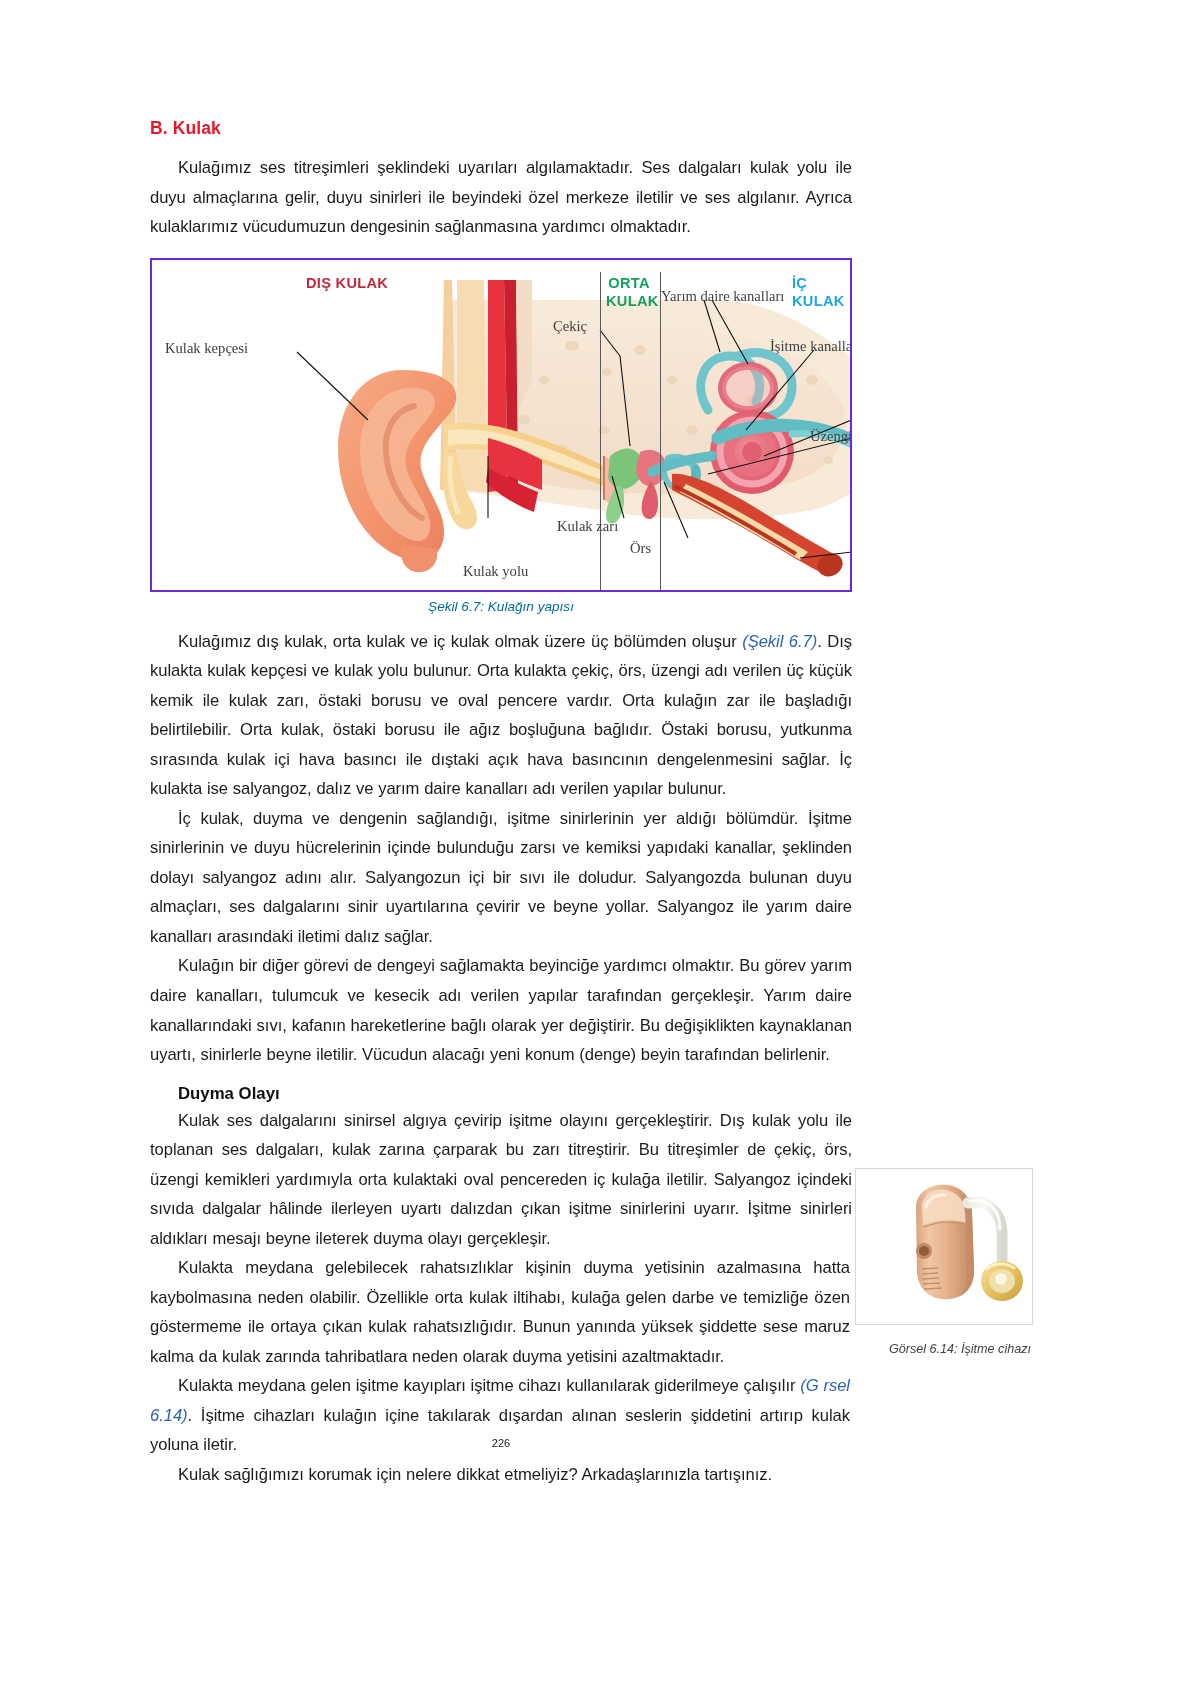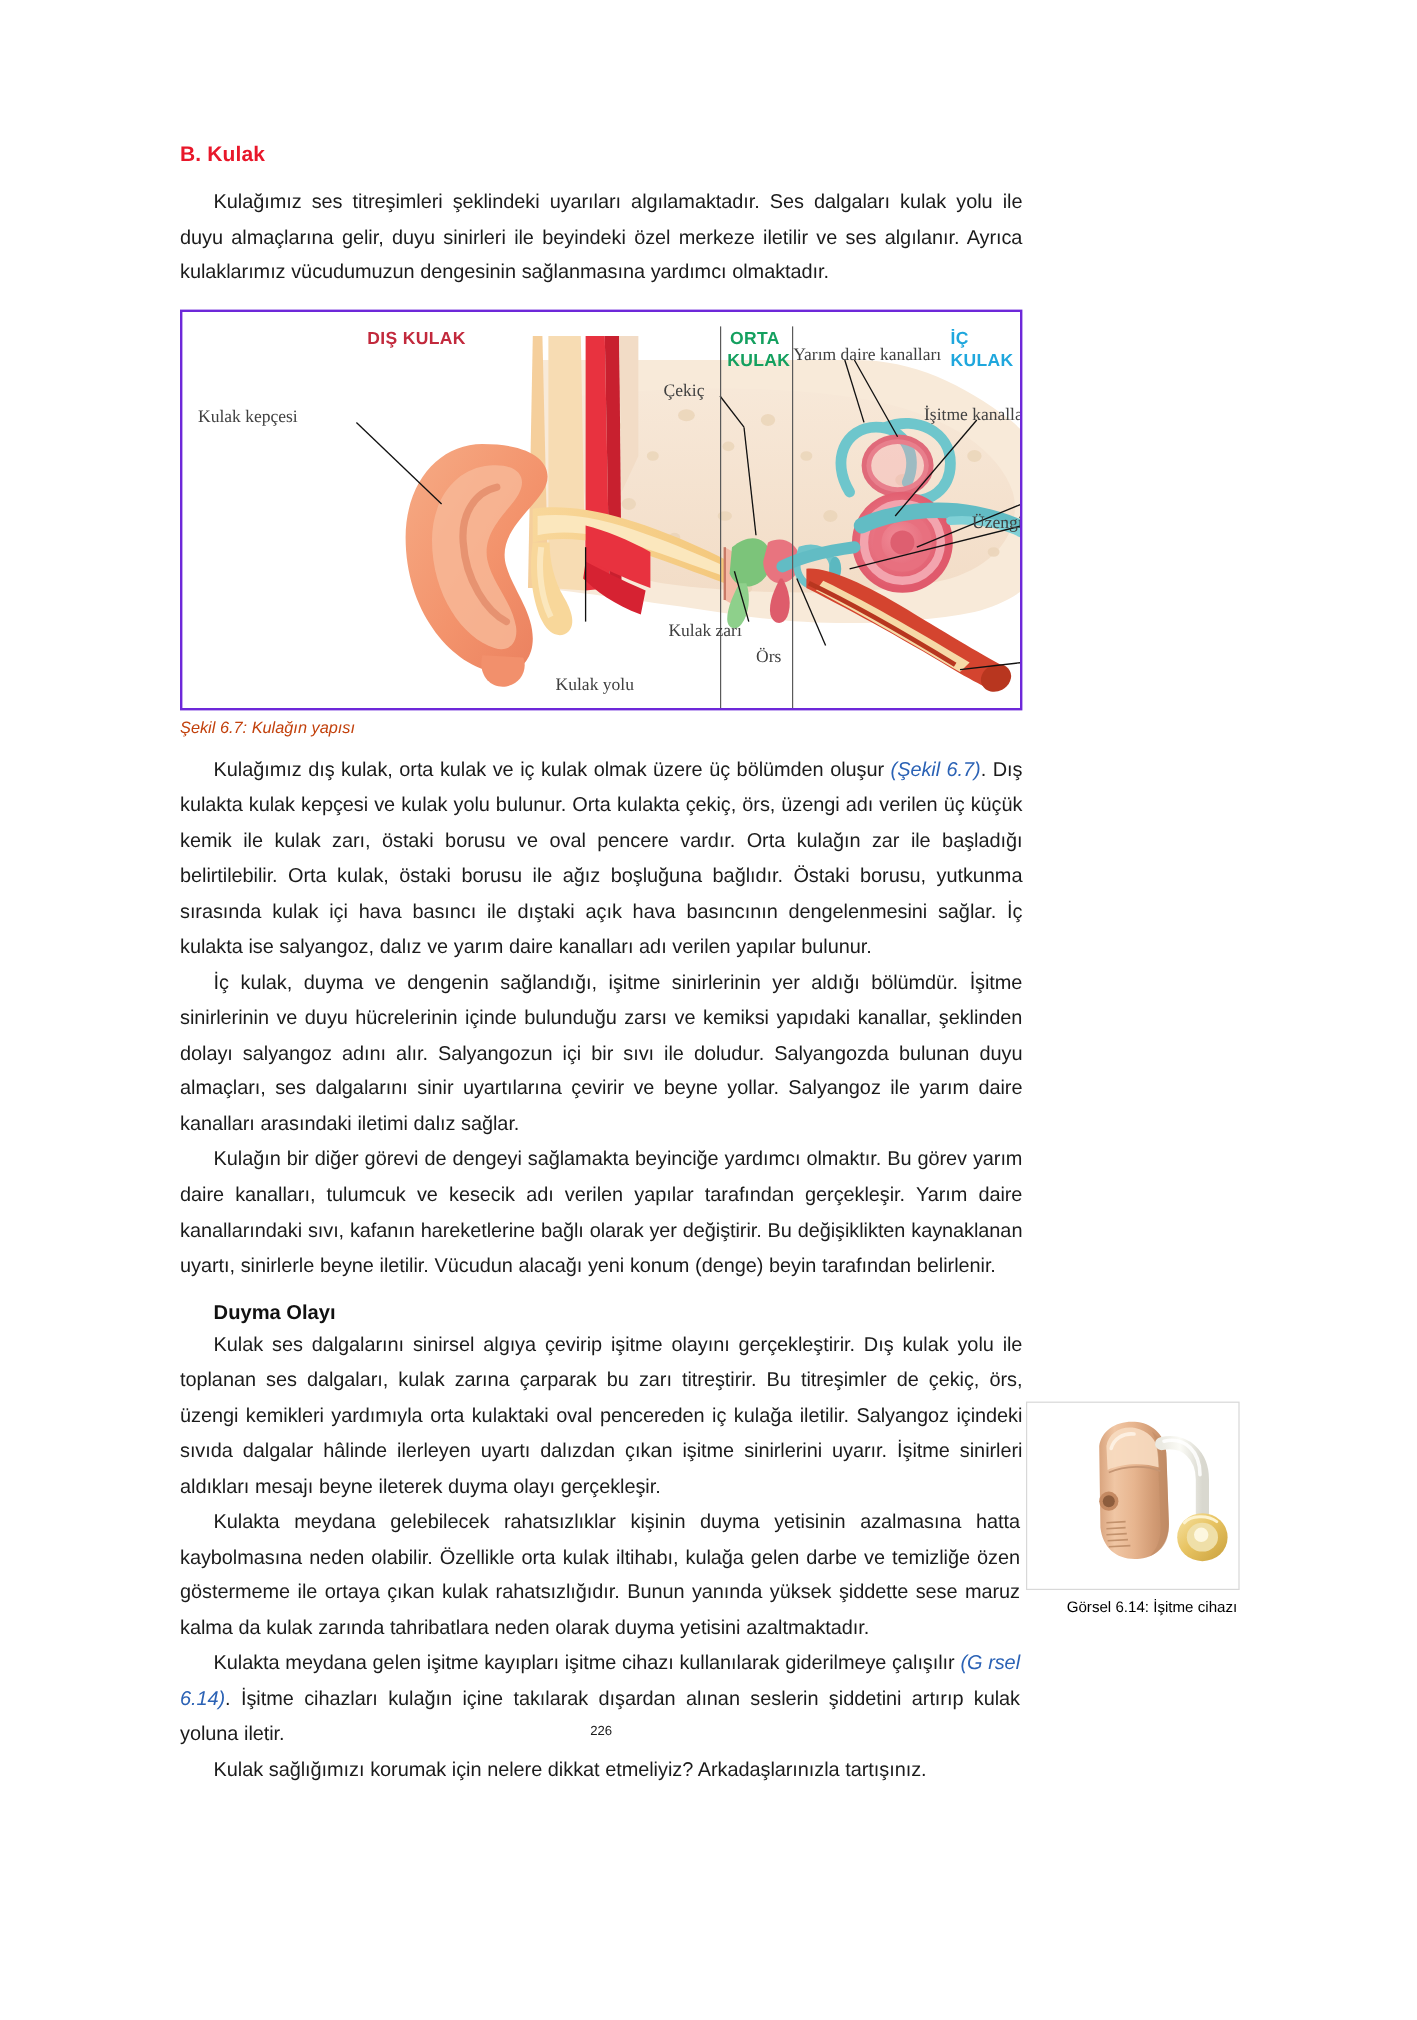--- a/index.html
+++ b/index.html
@@ -55,22 +55,23 @@
   
   .figure-box {
     margin: 16px 0 0 0;
     border: 2px solid #6d28d9;
     height: 330px;
     position: relative;
     background: #fff;
     overflow: hidden;
   }
   .fig-caption {
+    text-align: center;
     font-style: italic;
-    color: #c2410c;
+    color: #0369a1;
     font-size: 13.6px;
     margin: 7px 0 13px 0;
   }
   
   .zone-label {
     position: absolute;
     font-weight: bold;
     font-size: 14.6px;
     letter-spacing: .3px;
     line-height: 1.25;
@@ -103,24 +104,25 @@
   }
   .aid-frame {
     width: 176px;
     height: 155px;
     border: 1px solid #d8d8d8;
     background: #fff;
     position: relative;
     overflow: hidden;
   }
   .aid-caption {
-    color: #000000;
+    font-style: italic;
+    color: #404040;
     font-size: 12.6px;
     text-align: right;
-    margin-top: 7px;
+    margin-top: 17px;
     white-space: nowrap;
   }
   
   .wrap-block {
     width: 700px;
   }
   .page-number {
     position: absolute;
     left: 0; right: 0;
     top: 1437px;

